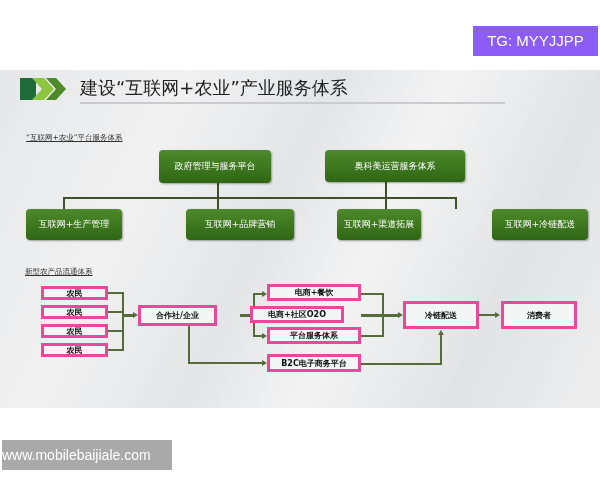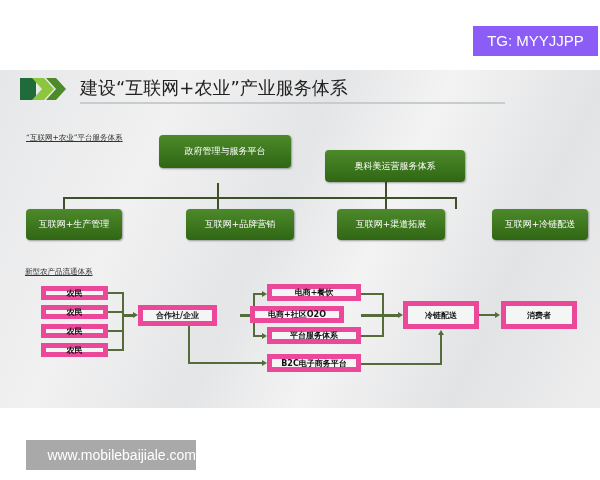--- a/index.html
+++ b/index.html
@@ -1,30 +1,30 @@
 <!DOCTYPE html>
 <html><head>
 <meta charset="utf-8">
 <style>
   html, body { margin:0; padding:0; }
   body { width:600px; height:480px; position:relative; background:#ffffff; overflow:hidden;
          font-family:"DejaVu Sans", sans-serif; }
   .abs { position:absolute; }
   .tg { left:465px; top:26px; width:125px; height:30px; background:#8b5cf6; color:#fff;
         font-family:"Liberation Sans", sans-serif; font-size:15px; line-height:30px; text-align:center;margin-left:8px; }
-  .www { left:26px; top:440px; width:170px; height:30px; background:#a9a9a9; color:#fff;
-         font-family:"Liberation Sans", sans-serif; font-size:14px; line-height:30px; text-align:right; }
+  .www { left:2px; top:440px; width:170px; height:30px; background:#a9a9a9; color:#fff;
+         font-family:"Liberation Sans", sans-serif; font-size:14px; line-height:30px; text-align:left; }
   .slide { left:0; top:70px; width:600px; height:338px;
            background:linear-gradient(115deg,#e6e7e8 0%,#f1f1f2 25%,#e4e5e6 45%,#f3f3f4 60%,#e2e3e4 80%,#eeeeef 100%); }
   .title { left:80px; top:76px; font-size:18px; color:#222; white-space:nowrap; }
   .title-rule { left:80px; top:102px; width:425px; height:2px; background:#c9cccc; }
   .section { font-size:7.5px; color:#333; text-decoration:underline; white-space:nowrap; }
   .gbox { background:linear-gradient(#4d8a2a,#2f6614); color:#fff; border-radius:4px; font-size:9px;
           display:flex; align-items:center; justify-content:center; box-shadow:1px 1px 2px rgba(0,0,0,.35); }
-  .wbox { background:#f4f5f5; border:5px solid #ec4899; color:#111; font-size:8px; font-weight:bold;
+  .wbox { background:#f4f5f5; border:3px solid #ec4899; color:#111; font-size:8px; font-weight:bold;
           display:flex; align-items:center; justify-content:center; box-sizing:border-box; }
   .ln { position:absolute; background:#566b3a; }
   .lnd { position:absolute; background:#3f4f2a; }
   .arr { position:absolute; width:0; height:0; border-top:3px solid transparent; border-bottom:3px solid transparent; border-left:5px solid #566b3a; }
   .arru { position:absolute; width:0; height:0; border-left:3px solid transparent; border-right:3px solid transparent; border-bottom:5px solid #566b3a; }
 </style>
 </head>
 <body>
 
 <div class="abs tg">TG: MYYJJPP</div>
@@ -40,26 +40,26 @@
 <div class="abs title-rule"></div>
 
 <div class="abs section" style="left:26px;top:133px">“互联网+农业”平台服务体系</div>
 
 <div class="lnd" style="left:63px;top:197px;width:393px;height:2px"></div>
 <div class="lnd" style="left:217px;top:183px;width:2px;height:26px"></div>
 <div class="lnd" style="left:385px;top:182px;width:2px;height:27px"></div>
 <div class="lnd" style="left:63px;top:197px;width:2px;height:12px"></div>
 <div class="lnd" style="left:455px;top:197px;width:2px;height:12px"></div>
 
-<div class="abs gbox" style="left:159px;top:135px;width:132px;height:33px">政府管理与服务平台</div>
+<div class="abs gbox" style="left:159px;top:150px;width:112px;height:33px">政府管理与服务平台</div>
 <div class="abs gbox" style="left:325px;top:150px;width:140px;height:32px">奥科美运营服务体系</div>
 
 <div class="abs gbox" style="left:26px;top:209px;width:96px;height:31px">互联网+生产管理</div>
 <div class="abs gbox" style="left:186px;top:209px;width:108px;height:31px">互联网+品牌营销</div>
-<div class="abs gbox" style="left:337px;top:209px;width:108px;height:31px">互联网+渠道拓展</div>
+<div class="abs gbox" style="left:337px;top:209px;width:84px;height:31px">互联网+渠道拓展</div>
 <div class="abs gbox" style="left:492px;top:209px;width:96px;height:31px">互联网+冷链配送</div>
 
 <div class="abs section" style="left:25px;top:267px">新型农产品流通体系</div>
 
 <div class="ln" style="left:108px;top:292px;width:16px;height:2px"></div>
 <div class="ln" style="left:108px;top:311px;width:16px;height:2px"></div>
 <div class="ln" style="left:108px;top:330px;width:16px;height:2px"></div>
 <div class="ln" style="left:108px;top:349px;width:16px;height:2px"></div>
 <div class="ln" style="left:122px;top:292px;width:2px;height:59px"></div>
 <div class="ln" style="left:122px;top:314px;width:12px;height:3px"></div>

